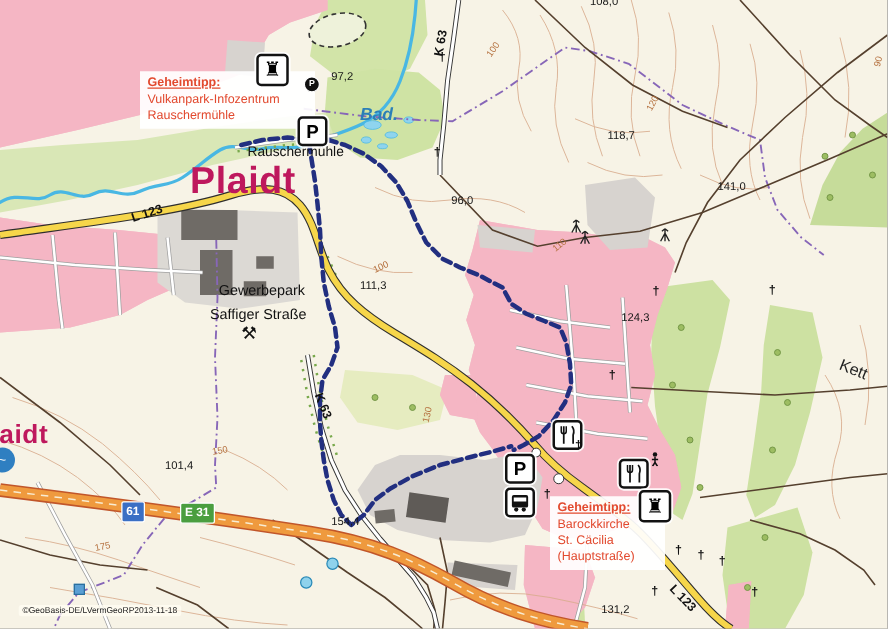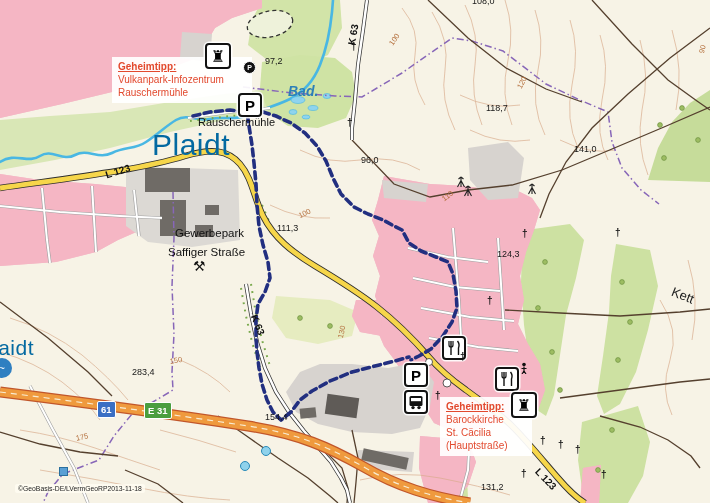--- a/index.html
+++ b/index.html
@@ -16,21 +16,21 @@
   .tip .t{font-weight:bold;text-decoration:underline;}
   
   .lbl{position:absolute;transform-origin:left top;}
   .lbl-elev{font-size:9px;color:#181818;}
   .lbl-road{font-size:10px;font-weight:bold;color:#111;}
   .lbl-contour{font-size:7.5px;color:#b5713f;}
   .lbl-place11{font-size:11px;color:#111;}
   .lbl-place12{font-size:11.5px;color:#111;}
   .lbl-place13{font-size:13px;color:#222;}
   .lbl-water{font-size:14px;font-weight:bold;font-style:italic;color:#2b7fb8;}
-  .town{position:absolute;font-weight:normal;color:#0369a1;transform-origin:left top;letter-spacing:0.5px;}
+  .town{position:absolute;font-weight:bold;color:#be185d;transform-origin:left top;letter-spacing:0.5px;}
   
   .icon-box{position:absolute;background:#fff;border:2px solid #121212;border-radius:4px;
       display:flex;align-items:center;justify-content:center;box-shadow:0 0 0 1.5px rgba(255,255,255,.9);}
   .pk{font-weight:bold;color:#000;font-family:"Liberation Sans",sans-serif;}
   .pdot{position:absolute;width:11px;height:11px;border-radius:50%;background:#111;color:#fff;
       font-size:7px;font-weight:bold;display:flex;align-items:center;justify-content:center;border:1px solid #fff;}
   .glyph{position:absolute;color:#111;transform-origin:center;}
   .spring{position:absolute;border-radius:50%;background:#8fd2ec;border:1.5px solid #2a8ab8;}
   .bluedot{position:absolute;border-radius:50%;background:#2f7fc1;color:#fff;display:flex;
       align-items:center;justify-content:center;font-size:10px;}
@@ -258,23 +258,23 @@
 <div id="copyright">©GeoBasis-DE/LVermGeoRP2013-11-18</div>
 
 <div id="overlay"></div>
 <span class="town" style="left: 152px; top: 128px; position: absolute; font-size: 30px;">Plaidt</span>
     <span class="town" style="left: -7px; top: 336px; position: absolute; font-size: 21px;">laidt</span>
     <span class="lbl lbl-elev" style="left: 265px; top: 56px; position: absolute;">97,2</span>
     <span class="lbl lbl-elev" style="left: 472px; top: -4px; position: absolute;">108,0</span>
     <span class="lbl lbl-elev" style="left: 361px; top: 155px; position: absolute;">96,0</span>
     <span class="lbl lbl-elev" style="left: 486px; top: 103px; position: absolute;">118,7</span>
     <span class="lbl lbl-elev" style="left: 574px; top: 144px; position: absolute;">141,0</span>
-    <span class="lbl lbl-elev" style="left: 277px; top: 223px; position: absolute;">111,3</span>
+    <span class="lbl lbl-elev" style="left: 288px; top: 223px; position: absolute;">111,3</span>
     <span class="lbl lbl-elev" style="left: 497px; top: 249px; position: absolute;">124,3</span>
-    <span class="lbl lbl-elev" style="left: 132px; top: 367px; position: absolute;">283,4</span>
+    <span class="lbl lbl-elev" style="left: 132px; top: 367px; position: absolute;">101,4</span>
     <span class="lbl lbl-elev" style="left: 265px; top: 412px; position: absolute;">154,4</span>
     <span class="lbl lbl-elev" style="left: 481px; top: 482px; position: absolute;">131,2</span>
     <span class="lbl lbl-road" style="left: 346px; top: 44px; position: absolute; transform: rotate(-80deg);">K 63</span>
     <span class="lbl lbl-road" style="left: 104px; top: 170px; position: absolute; transform: rotate(-18deg);">L 123</span>
     <span class="lbl lbl-road" style="left: 259px; top: 313px; position: absolute; transform: rotate(68deg);">K 63</span>
     <span class="lbl lbl-road" style="left: 541px; top: 466px; position: absolute; transform: rotate(46deg);">L 123</span>
     <span class="lbl lbl-place11" style="left: 198px; top: 116px; position: absolute;">Rauschermühle</span>
     <span class="lbl lbl-water" style="left: 288px; top: 83px; position: absolute;">Bad.</span>
     <span class="lbl lbl-place12" style="left: 175px; top: 227px; position: absolute;">Gewerbepark</span>
     <span class="lbl lbl-place12" style="left: 168px; top: 246px; position: absolute;">Saffiger Straße</span>

